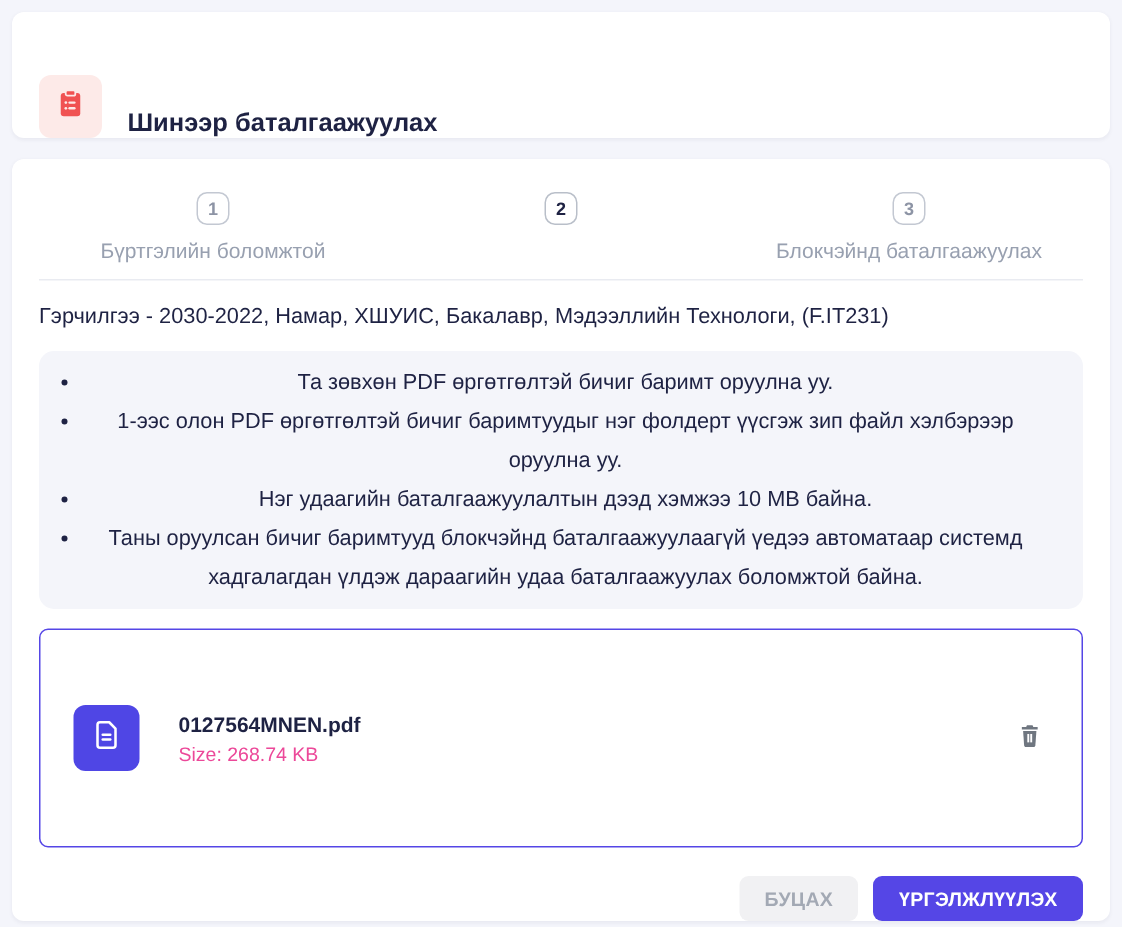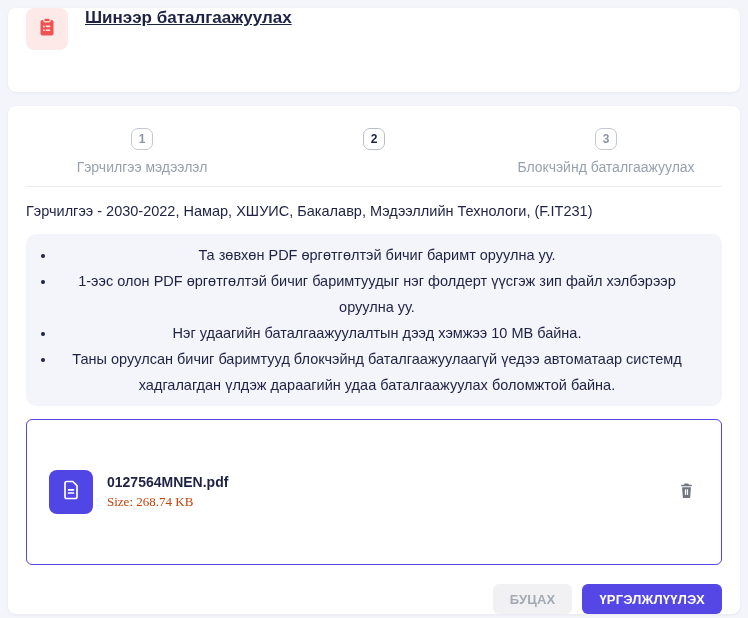--- a/index.html
+++ b/index.html
@@ -13,22 +13,22 @@
   }
   .card {
     background: #ffffff;
     border-radius: 8px;
     box-shadow: 0 1px 3px rgba(30,34,67,0.06);
   }
   
   .header-card {
     margin: 8px 8px 0 8px;
     height: 84px;
-    display: flex; align-items: flex-start;
-    padding: 0 18px; gap: 17px; text-decoration: underline;
+    display: flex; align-items: flex-end;
+    padding: 0 18px; gap: 17px;
   }
   .icon-badge {
     width: 42px; height: 42px; border-radius: 8px;
     background: #fdeae8;
     display: flex; align-items: center; justify-content: center;
     flex: none;
   }
   .page-title { font-size: 17px; font-weight: 700; margin: 0; }
 
   
@@ -64,30 +64,31 @@
   .info-box li { font-size: 14.5px; line-height: 26px; color: #1e2243; text-align: center; }
 
   .upload-box {
     margin-top: 13px;
     height: 155px;
     border: 1.5px solid #5546e6;
     border-radius: 6px;
     background: #ffffff;
     display: flex; align-items: center;
     padding: 0 22px;
+    gap: 12px;
   }
   .file-icon {
     width: 44px; height: 44px; border-radius: 8px;
     background: #4f46e5;
     display: flex; align-items: center; justify-content: center;
     flex: none;
   }
   .file-meta { margin-left: 14px; }
   .file-name { font-size: 14px; font-weight: 600; }
-  .file-size { font-size: 13px; color: #c2410c; margin-top: 4px; font-family: Liberation Serif, serif; }
+  .file-size { font-size: 13px; color: #ec4899; margin-top: 4px; }
   .trash-btn {
     margin-left: auto;
     background: none; border: none; cursor: pointer;
     padding: 4px; display: flex; align-items: center;
   }
 
   .footer { margin-top: 19px; display: flex; justify-content: flex-end; gap: 10px; }
   .btn {
     height: 30px; padding: 0 17px;
     border-radius: 6px; border: none;
@@ -115,21 +116,21 @@
     </span>
   </div>
   <h1 class="page-title">Шинээр баталгаажуулах</h1>
 </div>
 
 <div class="card main-card">
 
   <div class="stepper">
     <div class="step">
       <div class="step-num">1</div>
-      <div class="step-label">Гэрчилгээ мэдээлэл</div>
+      <div class="step-label">Бүртгэлийн боломжтой</div>
     </div>
     <div class="step active">
       <div class="step-num">2</div>
     </div>
     <div class="step">
       <div class="step-num">3</div>
       <div class="step-label">Блокчэйнд баталгаажуулах</div>
     </div>
   </div>
 

